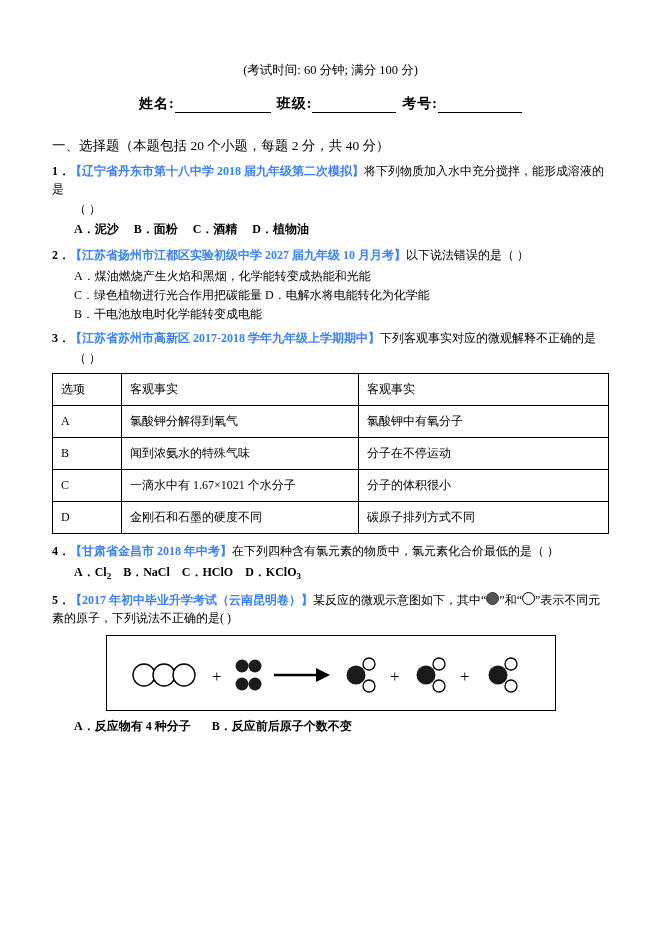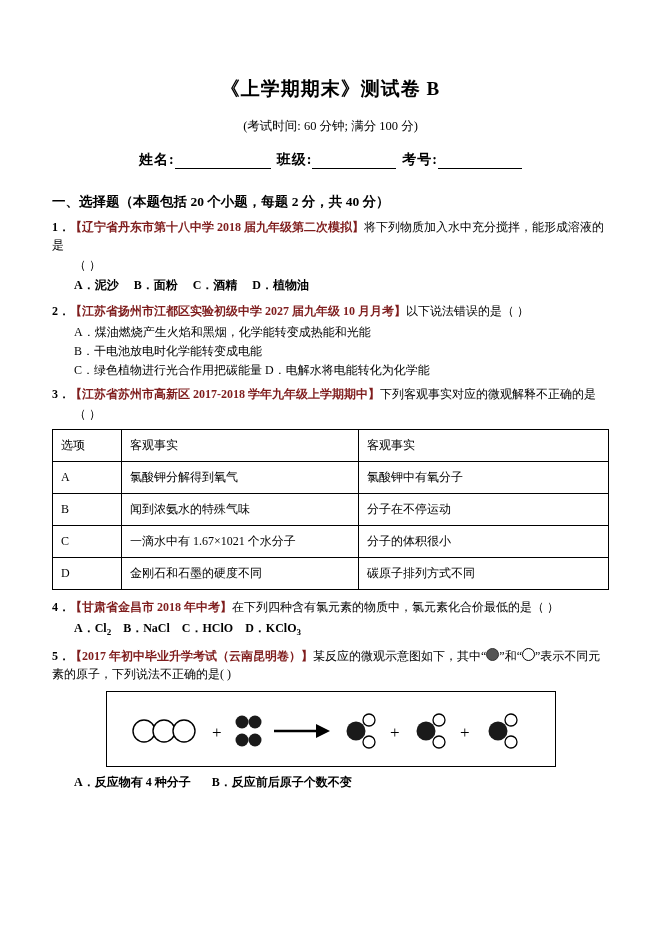--- a/index.html
+++ b/index.html
@@ -57,33 +57,33 @@
     display: inline-block;
     border-bottom: 1px solid #000;
     height: 15px;
   }
   .blank-name { width: 96px; }
   .blank-class { width: 84px; }
   .blank-number { width: 84px; }
 
   .section-head {
     font-size: 13.5px;
-    font-weight: bold;
+    font-weight: normal;
     margin: 8px 0 7px 0;
   }
   .q {
     font-size: 12px;
     line-height: 1.5;
     margin-bottom: 3px;
   }
   .q-num {
     font-weight: bold;
   }
   .src {
-    color: #7f1d1d;
+    color: #3b82f6;
     font-weight: bold;
   }
   .q-body { }
   .opts {
     font-size: 12px;
     margin: 2px 0 7px 22px;
     line-height: 1.55;
   }
   .opts .op {
     display: inline-block;
@@ -135,21 +135,20 @@
   }
   .ic-black { background: #555; border: 1px solid #333; }
   .ic-white { background: #fff; border: 1px solid #000; }
   .nowrap { white-space: nowrap; }
 </style>
 </head>
 <body>
 
 <div class="page">
 
-  <div class="doc-title">《上学期期末》测试卷 B</div>
 
   <div class="doc-subtitle">(考试时间: 60 分钟; 满分 100 分)</div>
 
   <div class="field-row">
     <div class="field">
       <span class="lbl">姓名:</span>
       <span class="blank blank-name"></span>
     </div>
     <div class="field">
       <span class="lbl">班级:</span>
@@ -172,22 +171,22 @@
     <span class="op">B．面粉</span>&nbsp;&nbsp;&nbsp;&nbsp;
     <span class="op">C．酒精</span>&nbsp;&nbsp;&nbsp;&nbsp;
     <span class="op">D．植物油</span>
   </div>
 
   <div class="q">
     <span class="q-num">2．</span><span class="src">【江苏省扬州市江都区实验初级中学 2027 届九年级 10 月月考】</span><span class="q-body">以下说法错误的是（      ）</span>
   </div>
   <div class="opts-block">
     <div class="line">A．煤油燃烧产生火焰和黑烟，化学能转变成热能和光能</div>
+    <div class="line">C．绿色植物进行光合作用把碳能量     D．电解水将电能转化为化学能</div>
     <div class="line">B．干电池放电时化学能转变成电能</div>
-    <div class="line">C．绿色植物进行光合作用把碳能量     D．电解水将电能转化为化学能</div>
   </div>
 
   <div class="q" style="margin-top:5px;">
     <span class="q-num">3．</span><span class="src">【江苏省苏州市高新区 2017-2018 学年九年级上学期期中】</span><span class="q-body">下列客观事实对应的微观解释不正确的是</span>
   </div>
   <div class="paren-line">（      ）</div>
 
   <table class="facts">
     <tbody>
         <tr>

